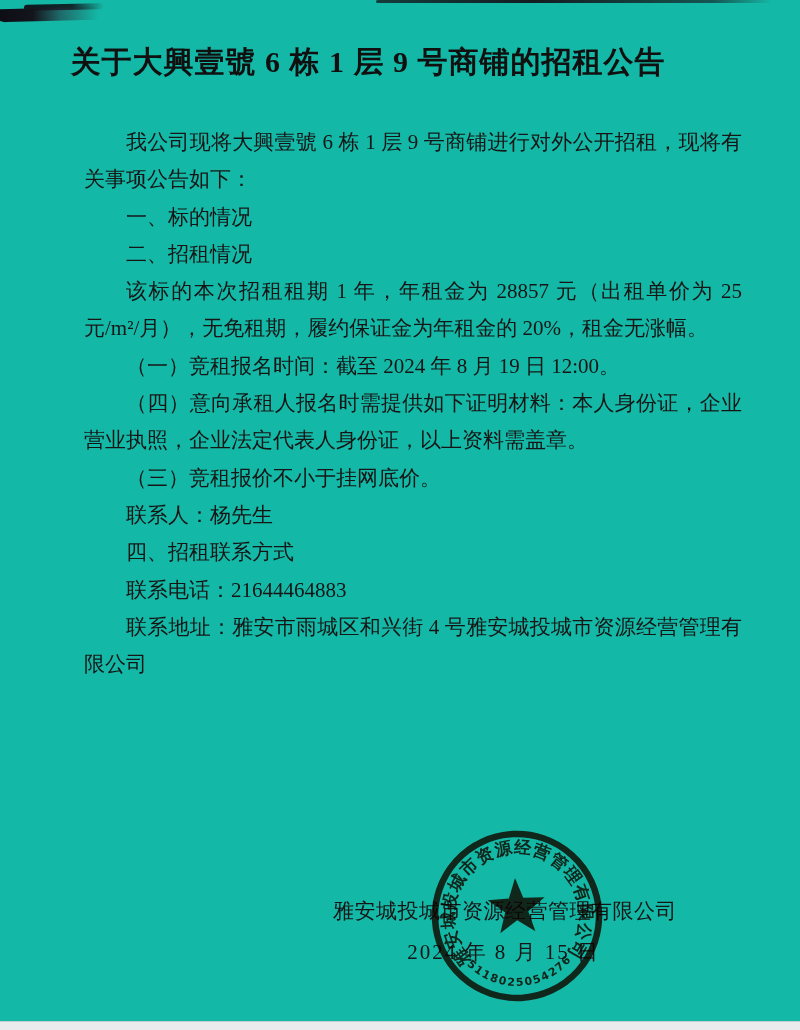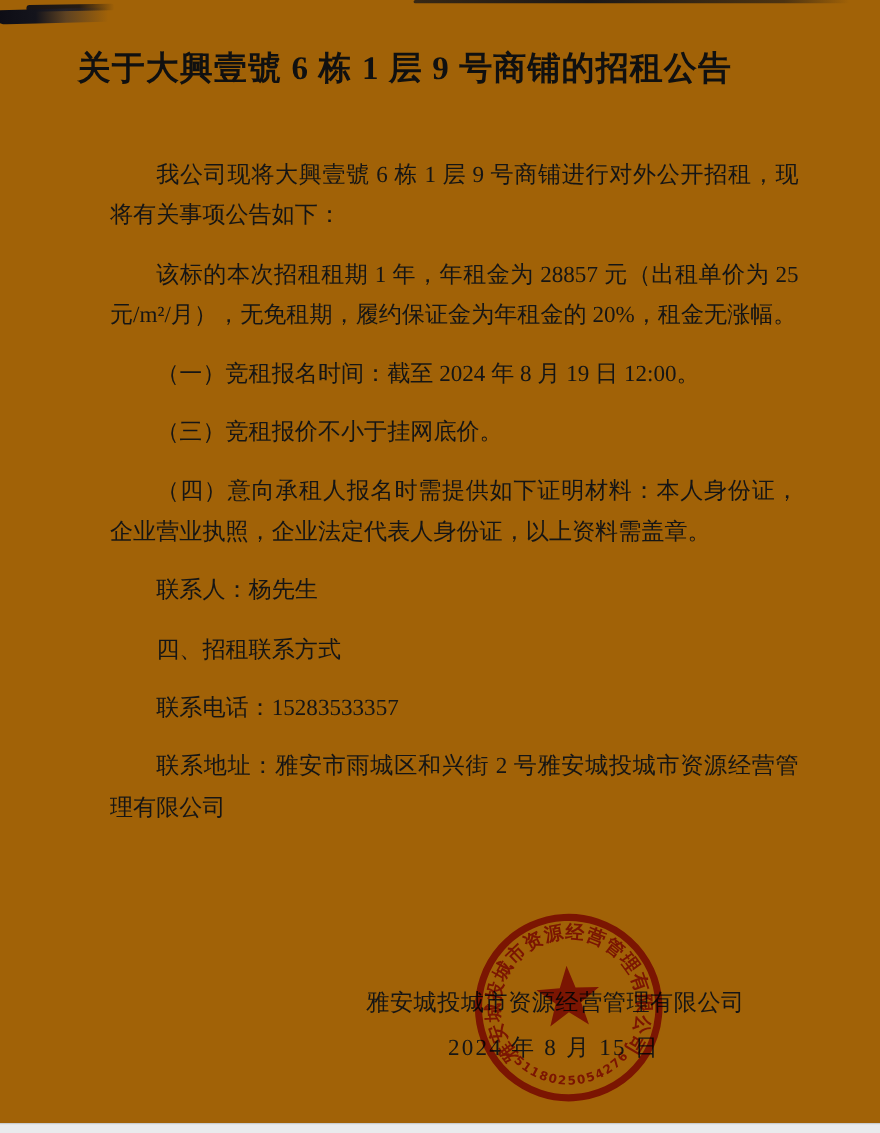--- a/index.html
+++ b/index.html
@@ -4,21 +4,21 @@
 <style>
   html, body {
     margin: 0; padding: 0;
     width: 800px; height: 1030px;
     overflow: hidden;
     font-family: "Liberation Serif", "DejaVu Serif", serif;
   }
   .page {
     position: relative;
     width: 800px; height: 1030px;
-    background: #a16207;
+    background: #14b8a6;
     color: #151515;
   }
   
   .scan-line-top {
     position: absolute; left: 376px; top: 0; width: 396px; height: 3px;
     background: linear-gradient(to right, rgba(20,20,25,.75), rgba(20,20,25,.95) 40%, rgba(20,20,25,.6) 85%, rgba(20,20,25,0));
     border-radius: 2px;
   }
   .ink-smudge-bar {
     position: absolute; left: 24px; top: 4px; width: 80px; height: 6px;
@@ -43,21 +43,21 @@
     transform: translateX(-32px);
     font-size: 30px; font-weight: bold; letter-spacing: 1px;
     color: #101010;
   }
   .doc-body {
     position: absolute; top: 124px; left: 84px; width: 658px;
     font-size: 21px; line-height: 37.3px;
     text-align: justify;
   }
   .doc-body p {
-    margin: 16px;
+    margin: 0;
     text-indent: 2em;
   }
   .sig-company {
     position: absolute; top: 897px; right: 123px;
     font-size: 21px; letter-spacing: .5px; white-space: nowrap;
   }
   .sig-date {
     position: absolute; top: 938px; right: 200px;
     font-size: 21px; letter-spacing: 2px; white-space: nowrap;
   }
@@ -74,28 +74,30 @@
 <div class="page">
 
   <div class="scan-line-top"></div>
   <div class="ink-smudge-bar"></div>
   <div class="ink-smudge-stroke"></div>
 
   <h1 class="doc-title">关于大興壹號 6 栋 1 层 9 号商铺的招租公告</h1>
 
   <div class="doc-body">
     <p>我公司现将大興壹號 6 栋 1 层 9 号商铺进行对外公开招租，现将有关事项公告如下：</p>
+    <p>一、标的情况</p>
+    <p>二、招租情况</p>
     <p>该标的本次招租租期 1 年，年租金为 28857 元（出租单价为 25 元/m²/月），无免租期，履约保证金为年租金的 20%，租金无涨幅。</p>
     <p>（一）竞租报名时间：截至 2024 年 8 月 19 日 12:00。</p>
+    <p>（四）意向承租人报名时需提供如下证明材料：本人身份证，企业营业执照，企业法定代表人身份证，以上资料需盖章。</p>
     <p>（三）竞租报价不小于挂网底价。</p>
-    <p>（四）意向承租人报名时需提供如下证明材料：本人身份证，企业营业执照，企业法定代表人身份证，以上资料需盖章。</p>
     <p>联系人：杨先生</p>
     <p>四、招租联系方式</p>
-    <p>联系电话：15283533357</p>
-    <p>联系地址：雅安市雨城区和兴街 2 号雅安城投城市资源经营管理有限公司</p>
+    <p>联系电话：21644464883</p>
+    <p>联系地址：雅安市雨城区和兴街 4 号雅安城投城市资源经营管理有限公司</p>
   </div>
 
   <div class="sig-company">雅安城投城市资源经营管理有限公司</div>
   <div class="sig-date">2024 年 8 月 15 日</div>
 
   <svg class="seal" viewBox="0 0 176 176">
     <defs>
       <path id="sealTopArc" d="M 39.7,128.5 A 63,63 0 1 1 136.3,128.5" fill="none"></path>
       <path id="sealBottomArc" d="M 34.4,133 A 70,70 0 0 0 141.6,133" fill="none"></path>
     </defs>

